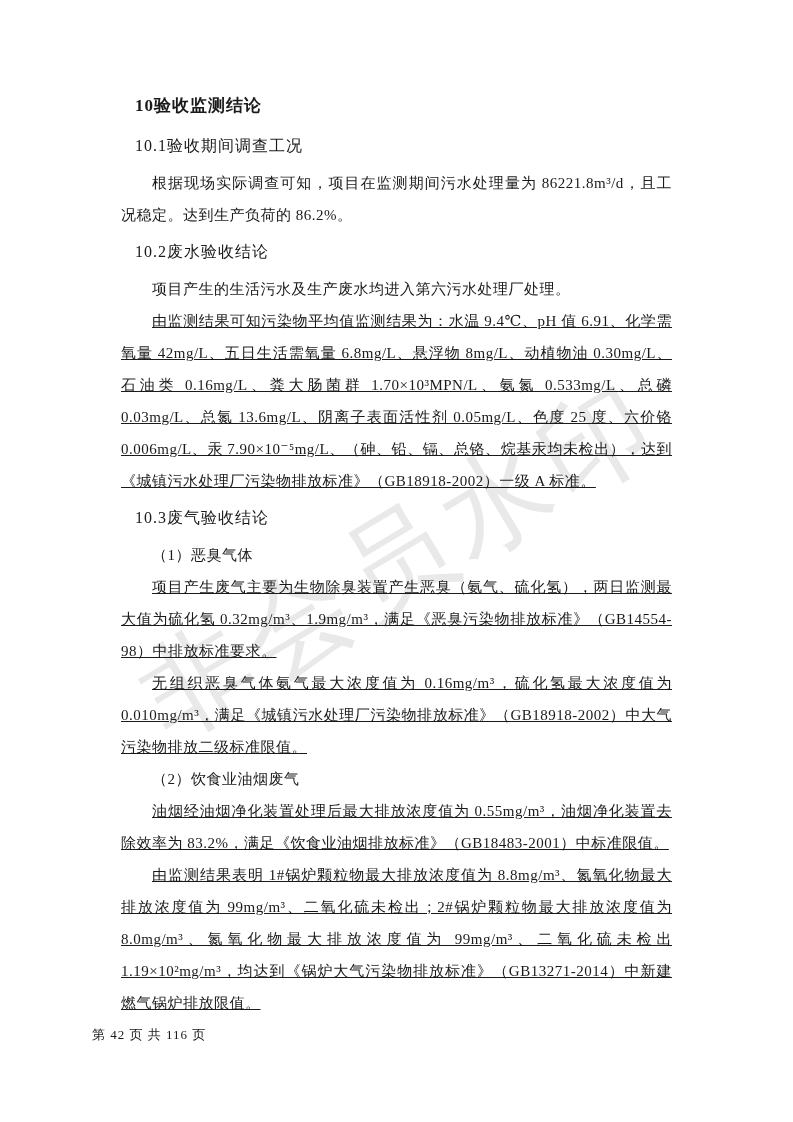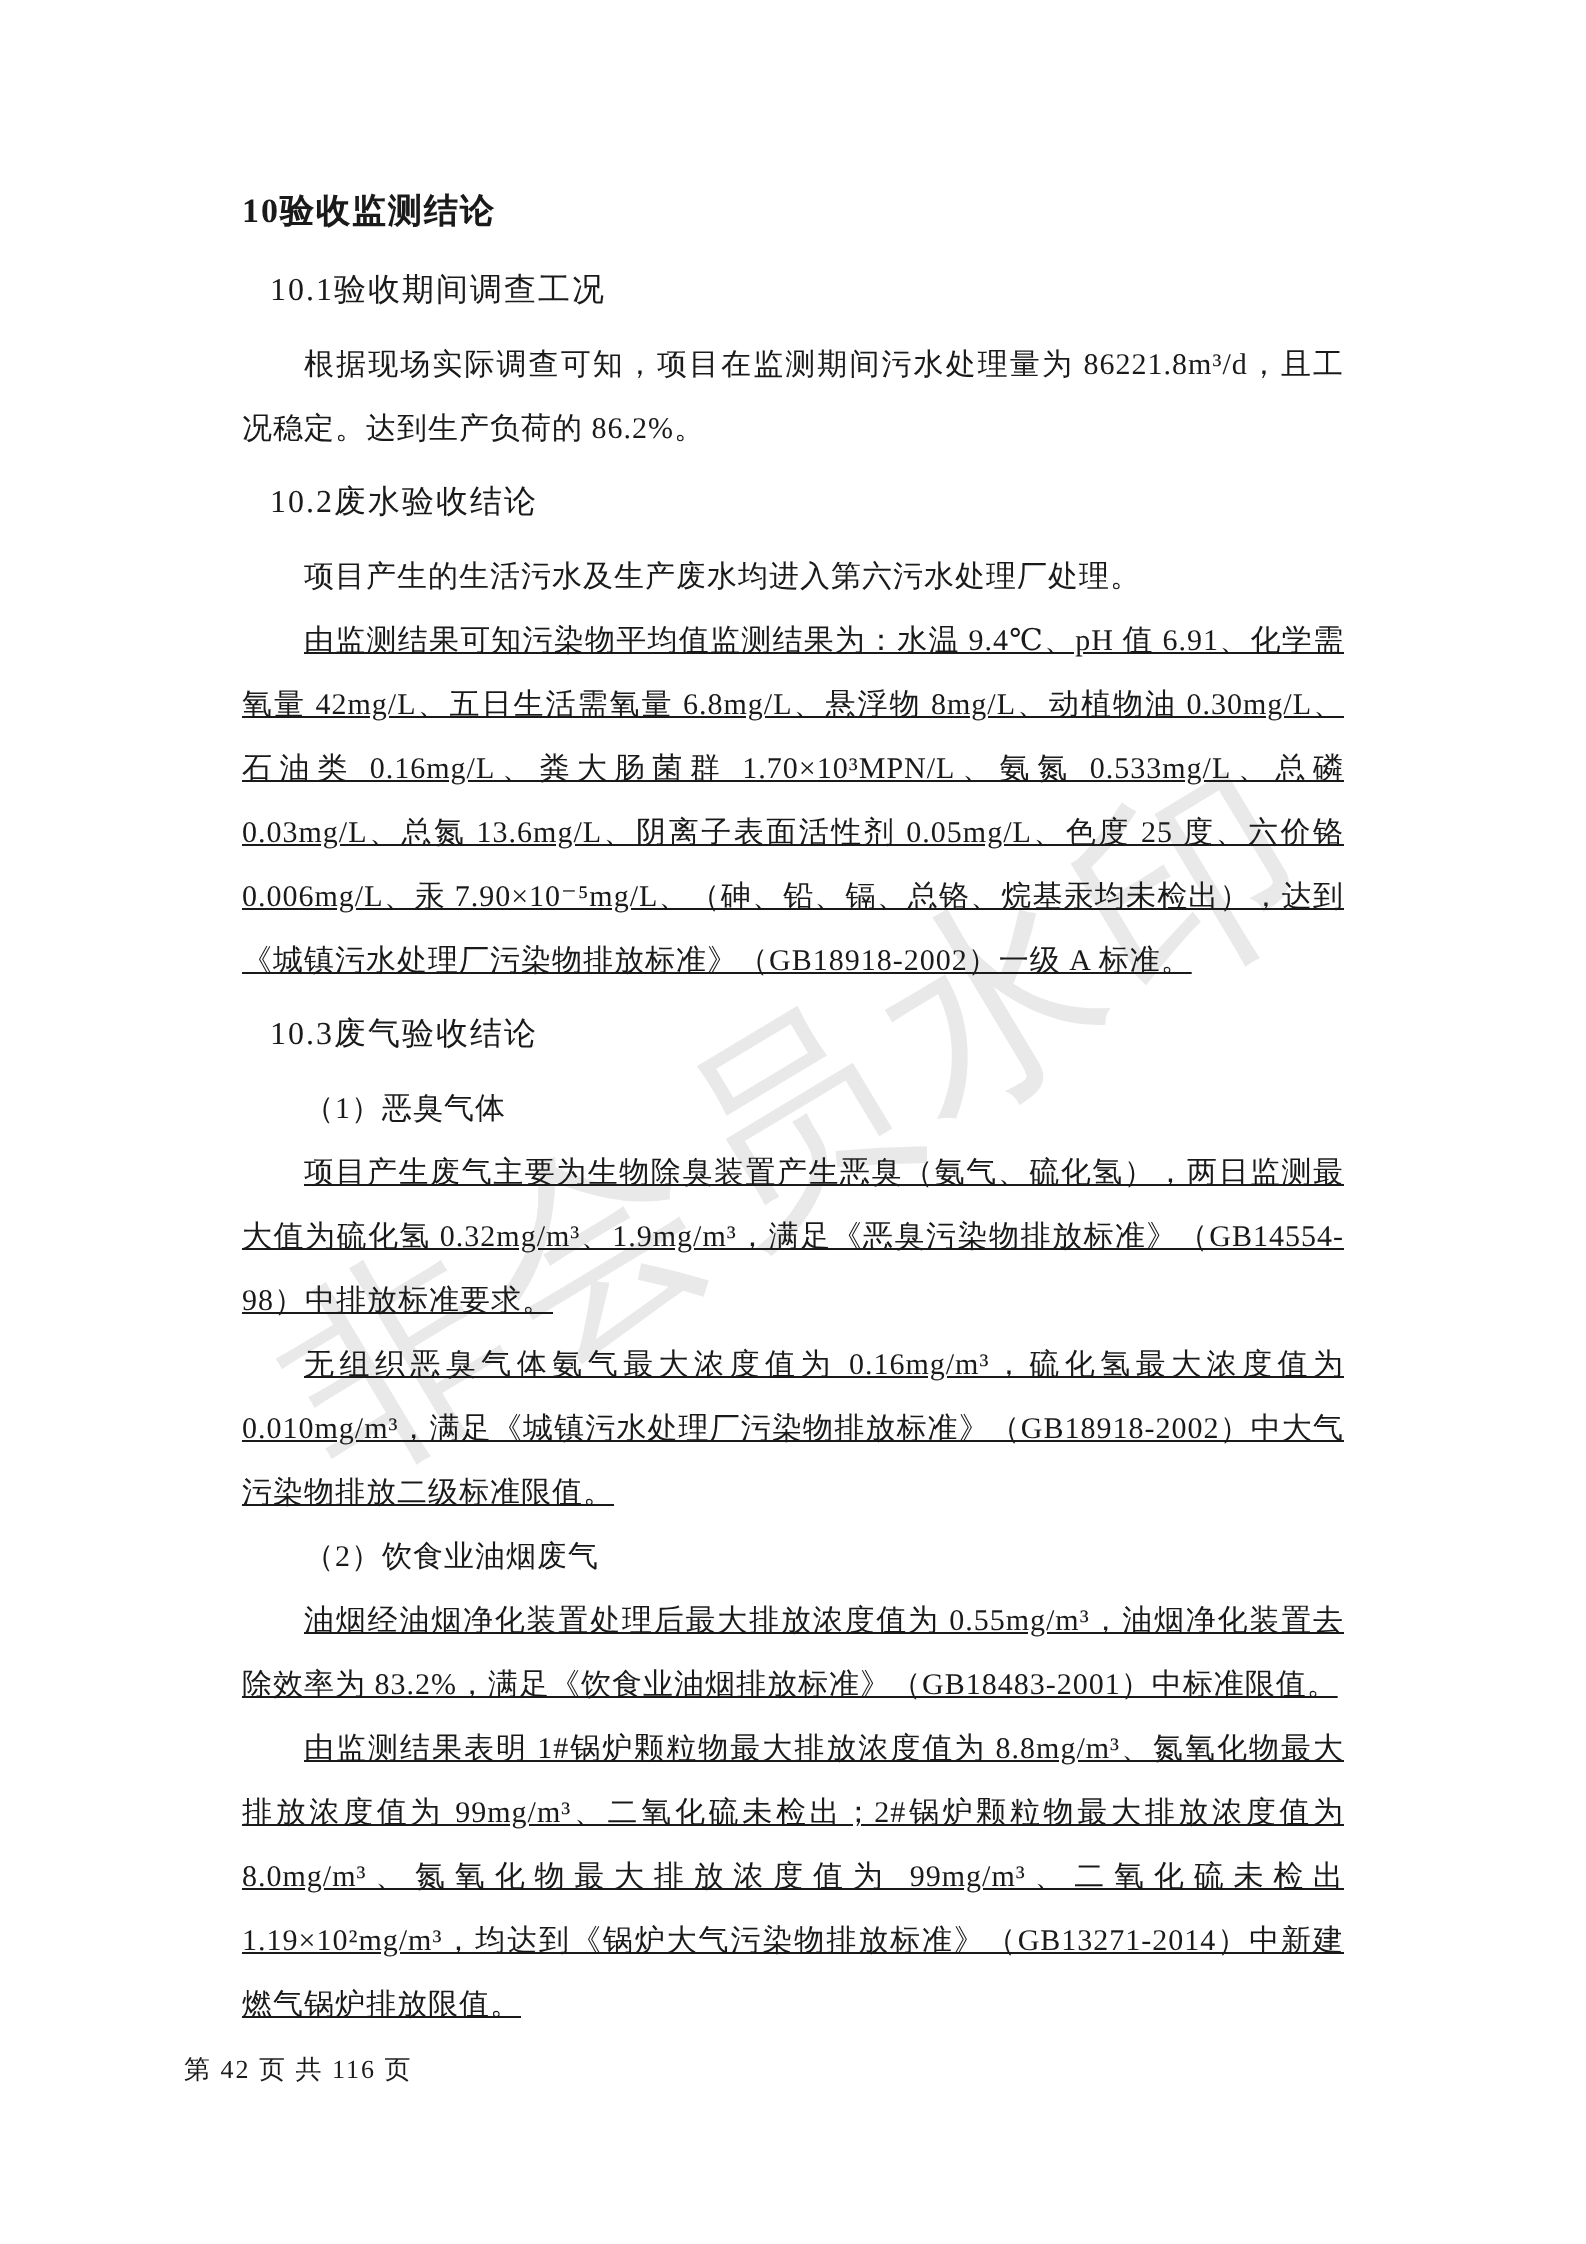--- a/index.html
+++ b/index.html
@@ -40,21 +40,21 @@
     position: absolute;
     left: 121px;
     right: 121px;
     top: 94px;
     z-index: 1;
   }
   .h1 {
     font-size: 17px;
     font-weight: bold;
     line-height: 24px;
-    margin: 0 0 16px 0;
+    margin: 0 0 16px 14px;
     letter-spacing: 1px;
   }
   .h2 {
     font-size: 16px;
     font-weight: normal;
     line-height: 24px;
     margin: 9px 0 9px 14px;
     letter-spacing: 1px;
   }
   .para {

